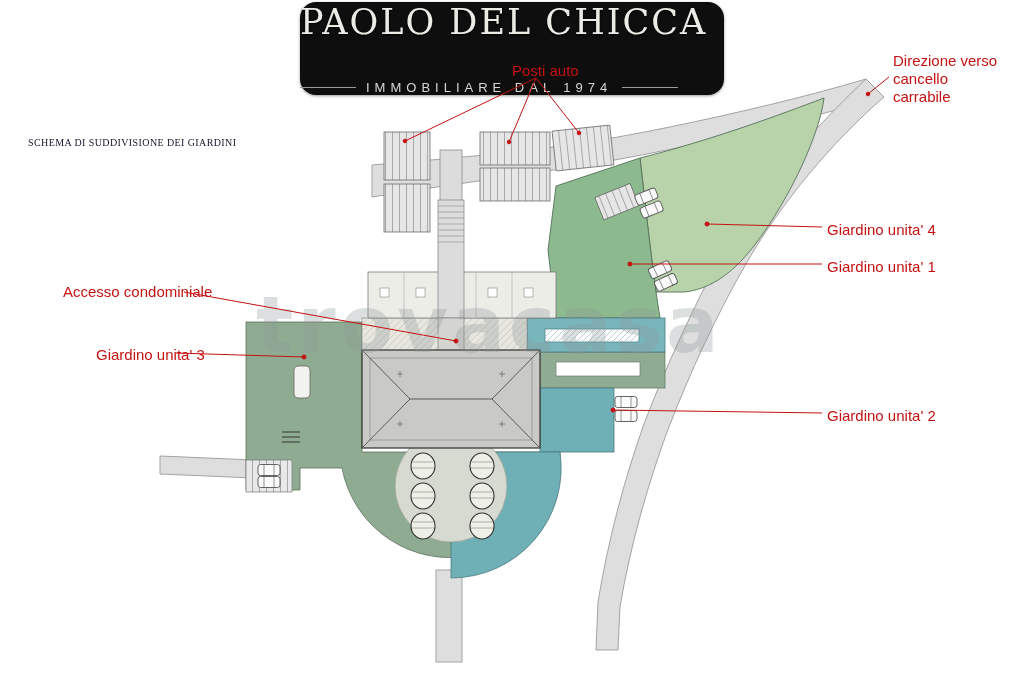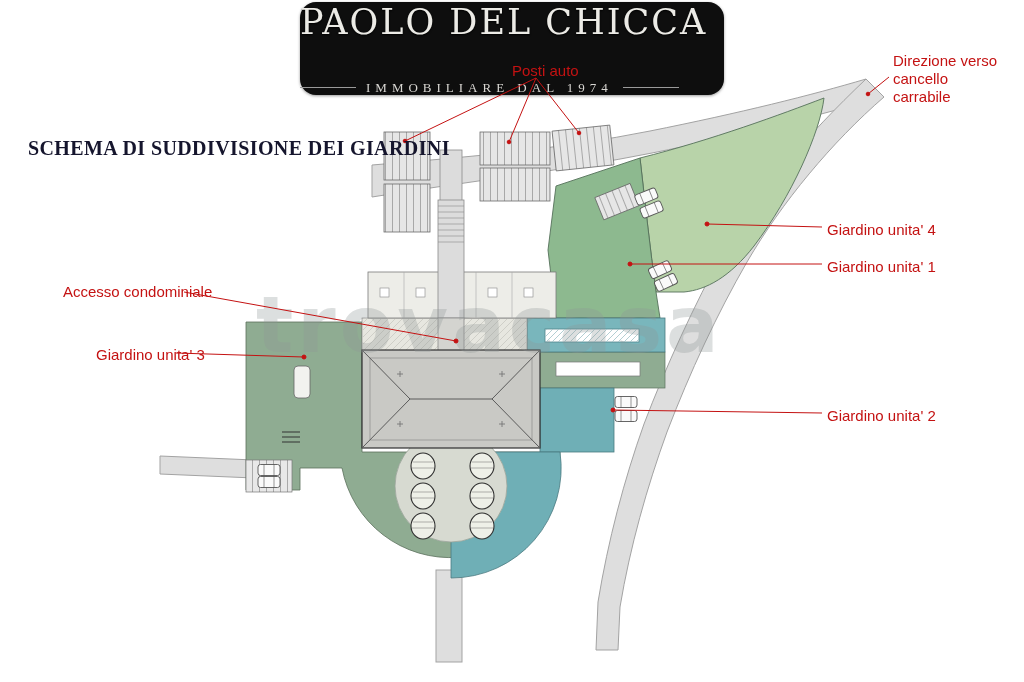--- a/index.html
+++ b/index.html
@@ -8,27 +8,27 @@
   svg.layer{position:absolute;left:0;top:0;width:1024px;height:682px}
   .plan{z-index:1}
   .banner{position:absolute;left:300px;top:2px;width:424px;height:93px;background:#0e0e0e;
           border-radius:16px;z-index:2;display:flex;flex-direction:column;
           justify-content:center;gap:19px;box-shadow:0 1px 3px rgba(0,0,0,.4)}
   .brand-name{font-family:"DejaVu Serif","Liberation Serif",serif;font-size:35px;letter-spacing:2px;
           color:#ecebe6;text-shadow:0 1px 2px #000;white-space:nowrap}
   .brand-rule{width:344px;height:1px;background:#8a8a8a}
   .tagline-row{display:flex;align-items:center;gap:10px}
   .tl-line{width:56px;height:1px;background:#9a9a9a}
-  .tagline{font-family:Liberation Serif, serif;font-size:13px;letter-spacing:5px;
+  .tagline{font-family:Liberation Sans, sans-serif;font-size:13px;letter-spacing:5px;
           color:#d8d6d2;white-space:nowrap}
   .watermark{position:absolute;left:256px;top:280px;z-index:3;font-family:"DejaVu Sans",sans-serif;
           font-weight:700;font-size:78px;letter-spacing:4px;color:#8f9696;opacity:.30;user-select:none}
   .annotations{z-index:4;pointer-events:none}
   .page-title{position:absolute;left:28px;top:137px;z-index:5;font-family:"Liberation Serif",serif;
-          font-weight:700;font-size:20px;letter-spacing:.4px;color:#15152d;white-space:nowrap}
+          font-weight:400;font-size:10px;letter-spacing:.4px;color:#15152d;white-space:nowrap}
   .lbl{position:absolute;z-index:5;color:var(--annotation-red,#c41212);font-size:15px;
           font-weight:400;white-space:nowrap}
   .lbl.wrap{white-space:normal;width:114px;line-height:1.2}
 </style>
 </head>
 <body>
 
 <div class="stage">
 
   <svg class="layer plan" viewBox="0 0 1024 682">

